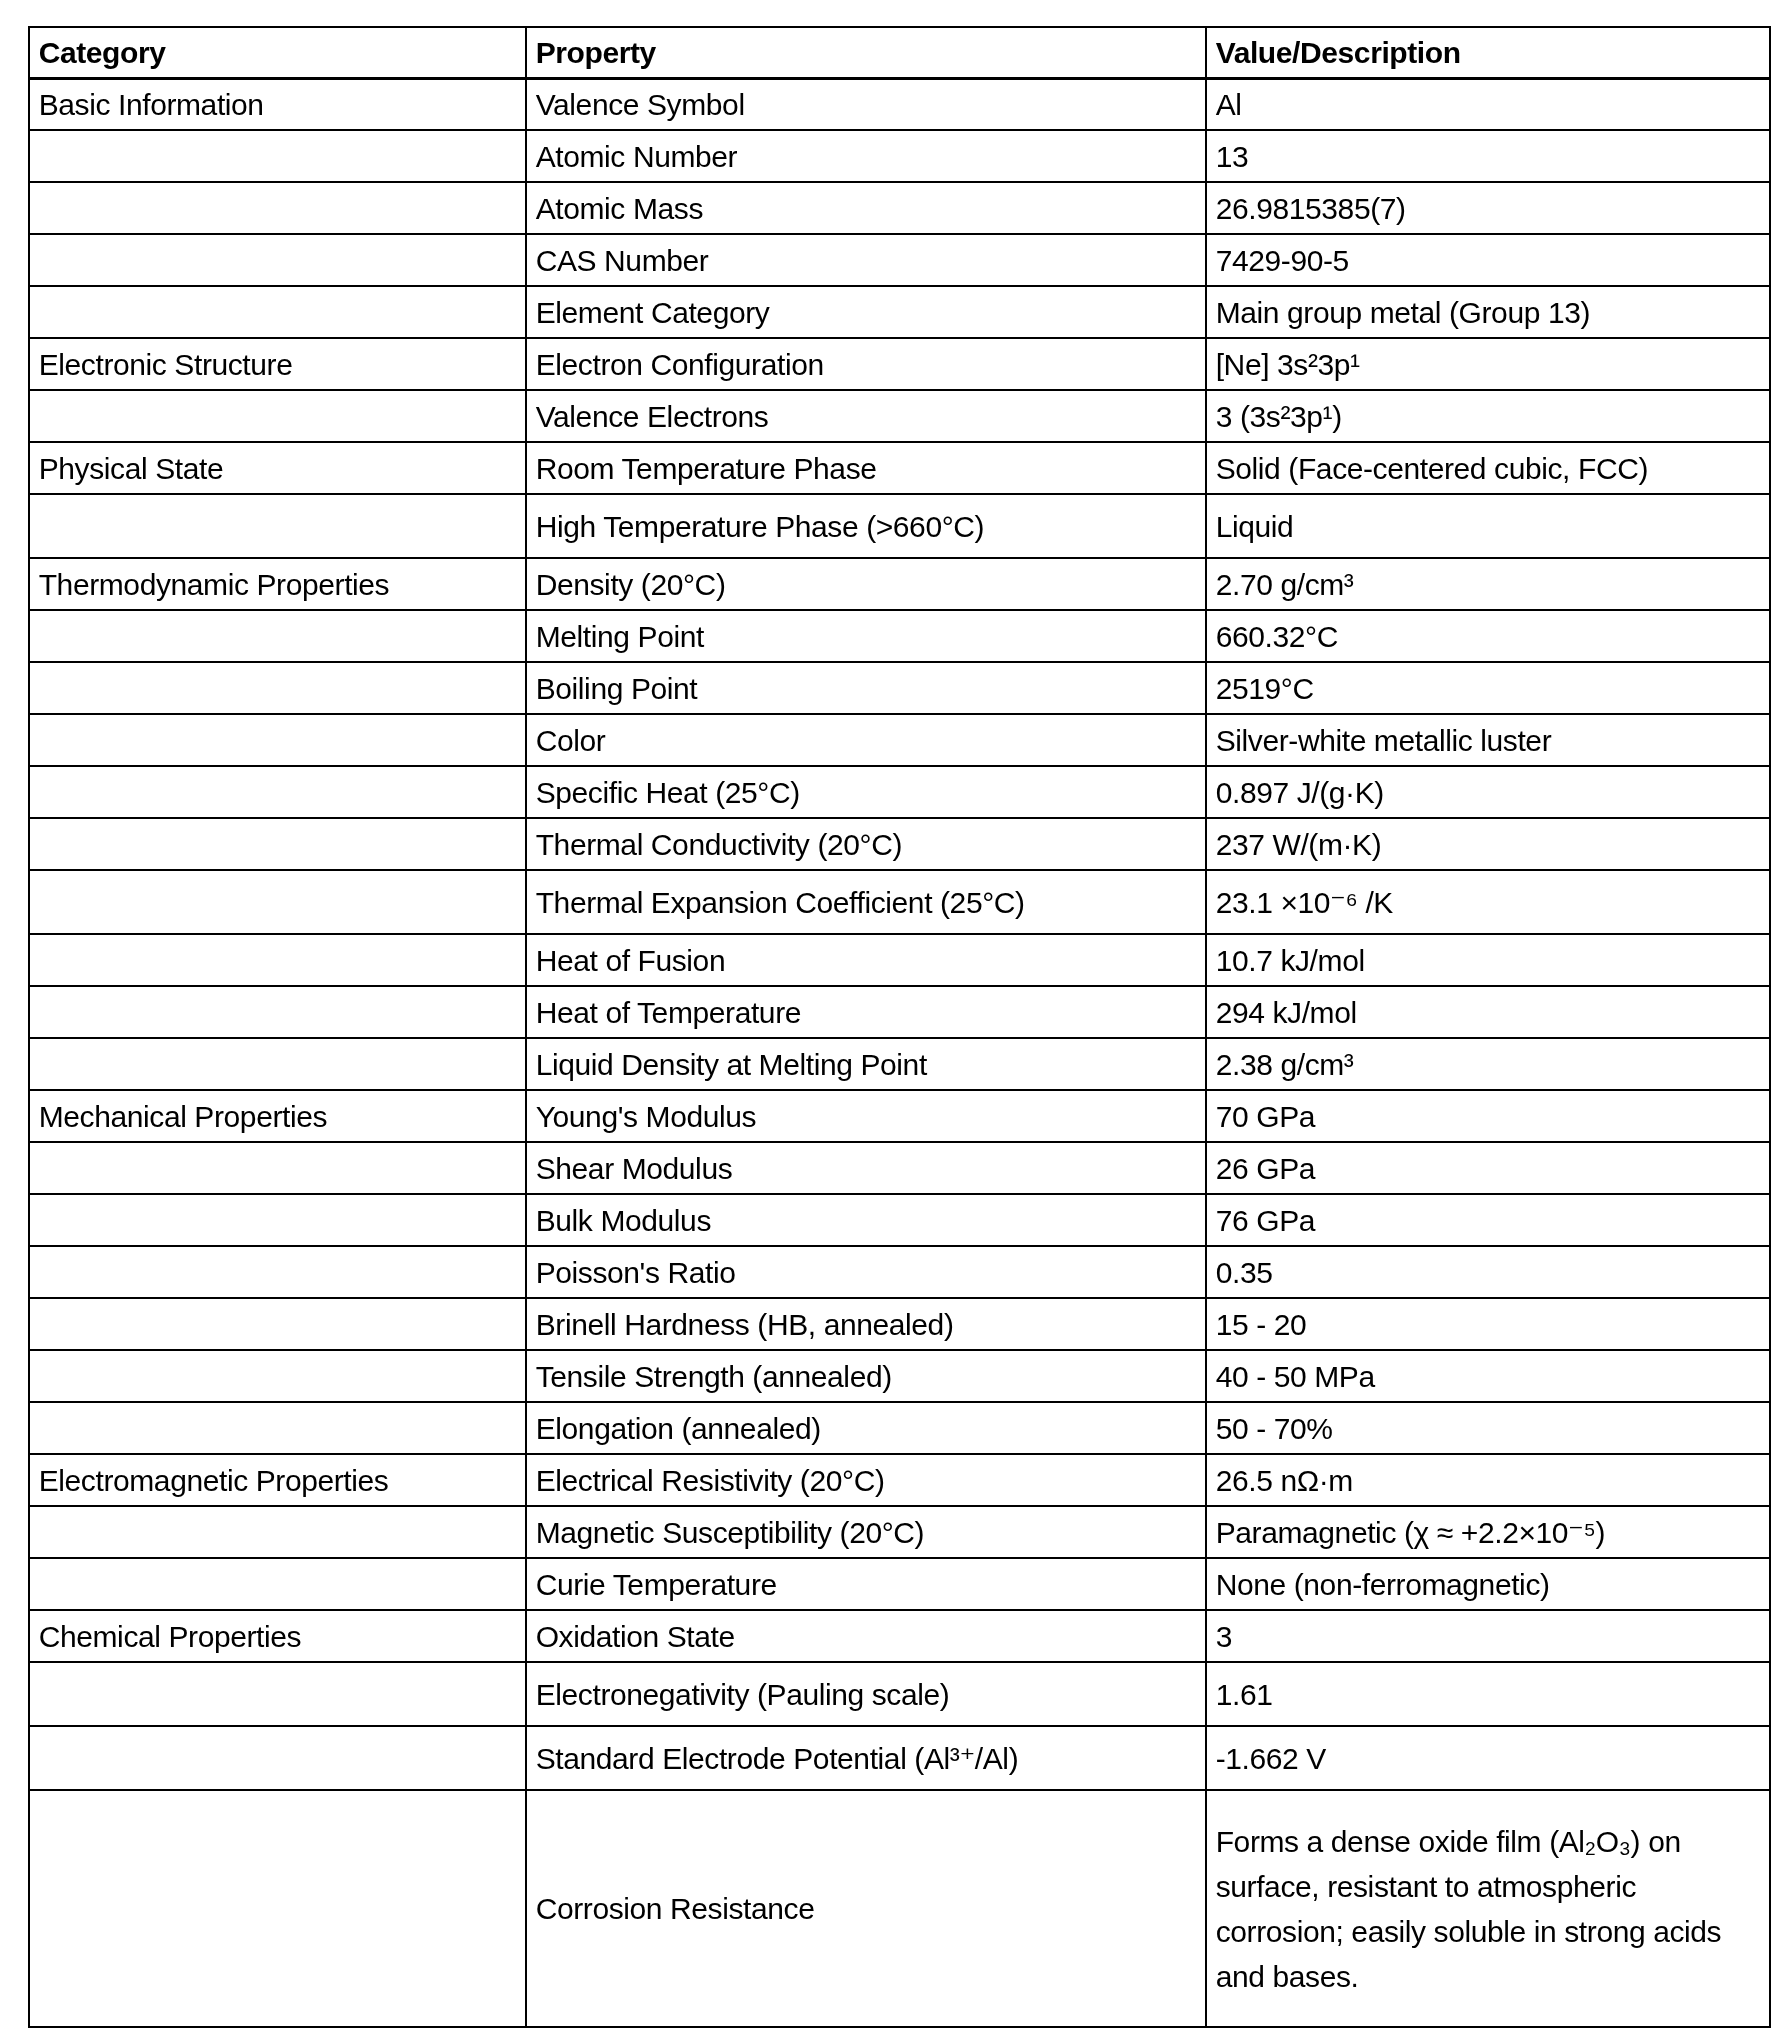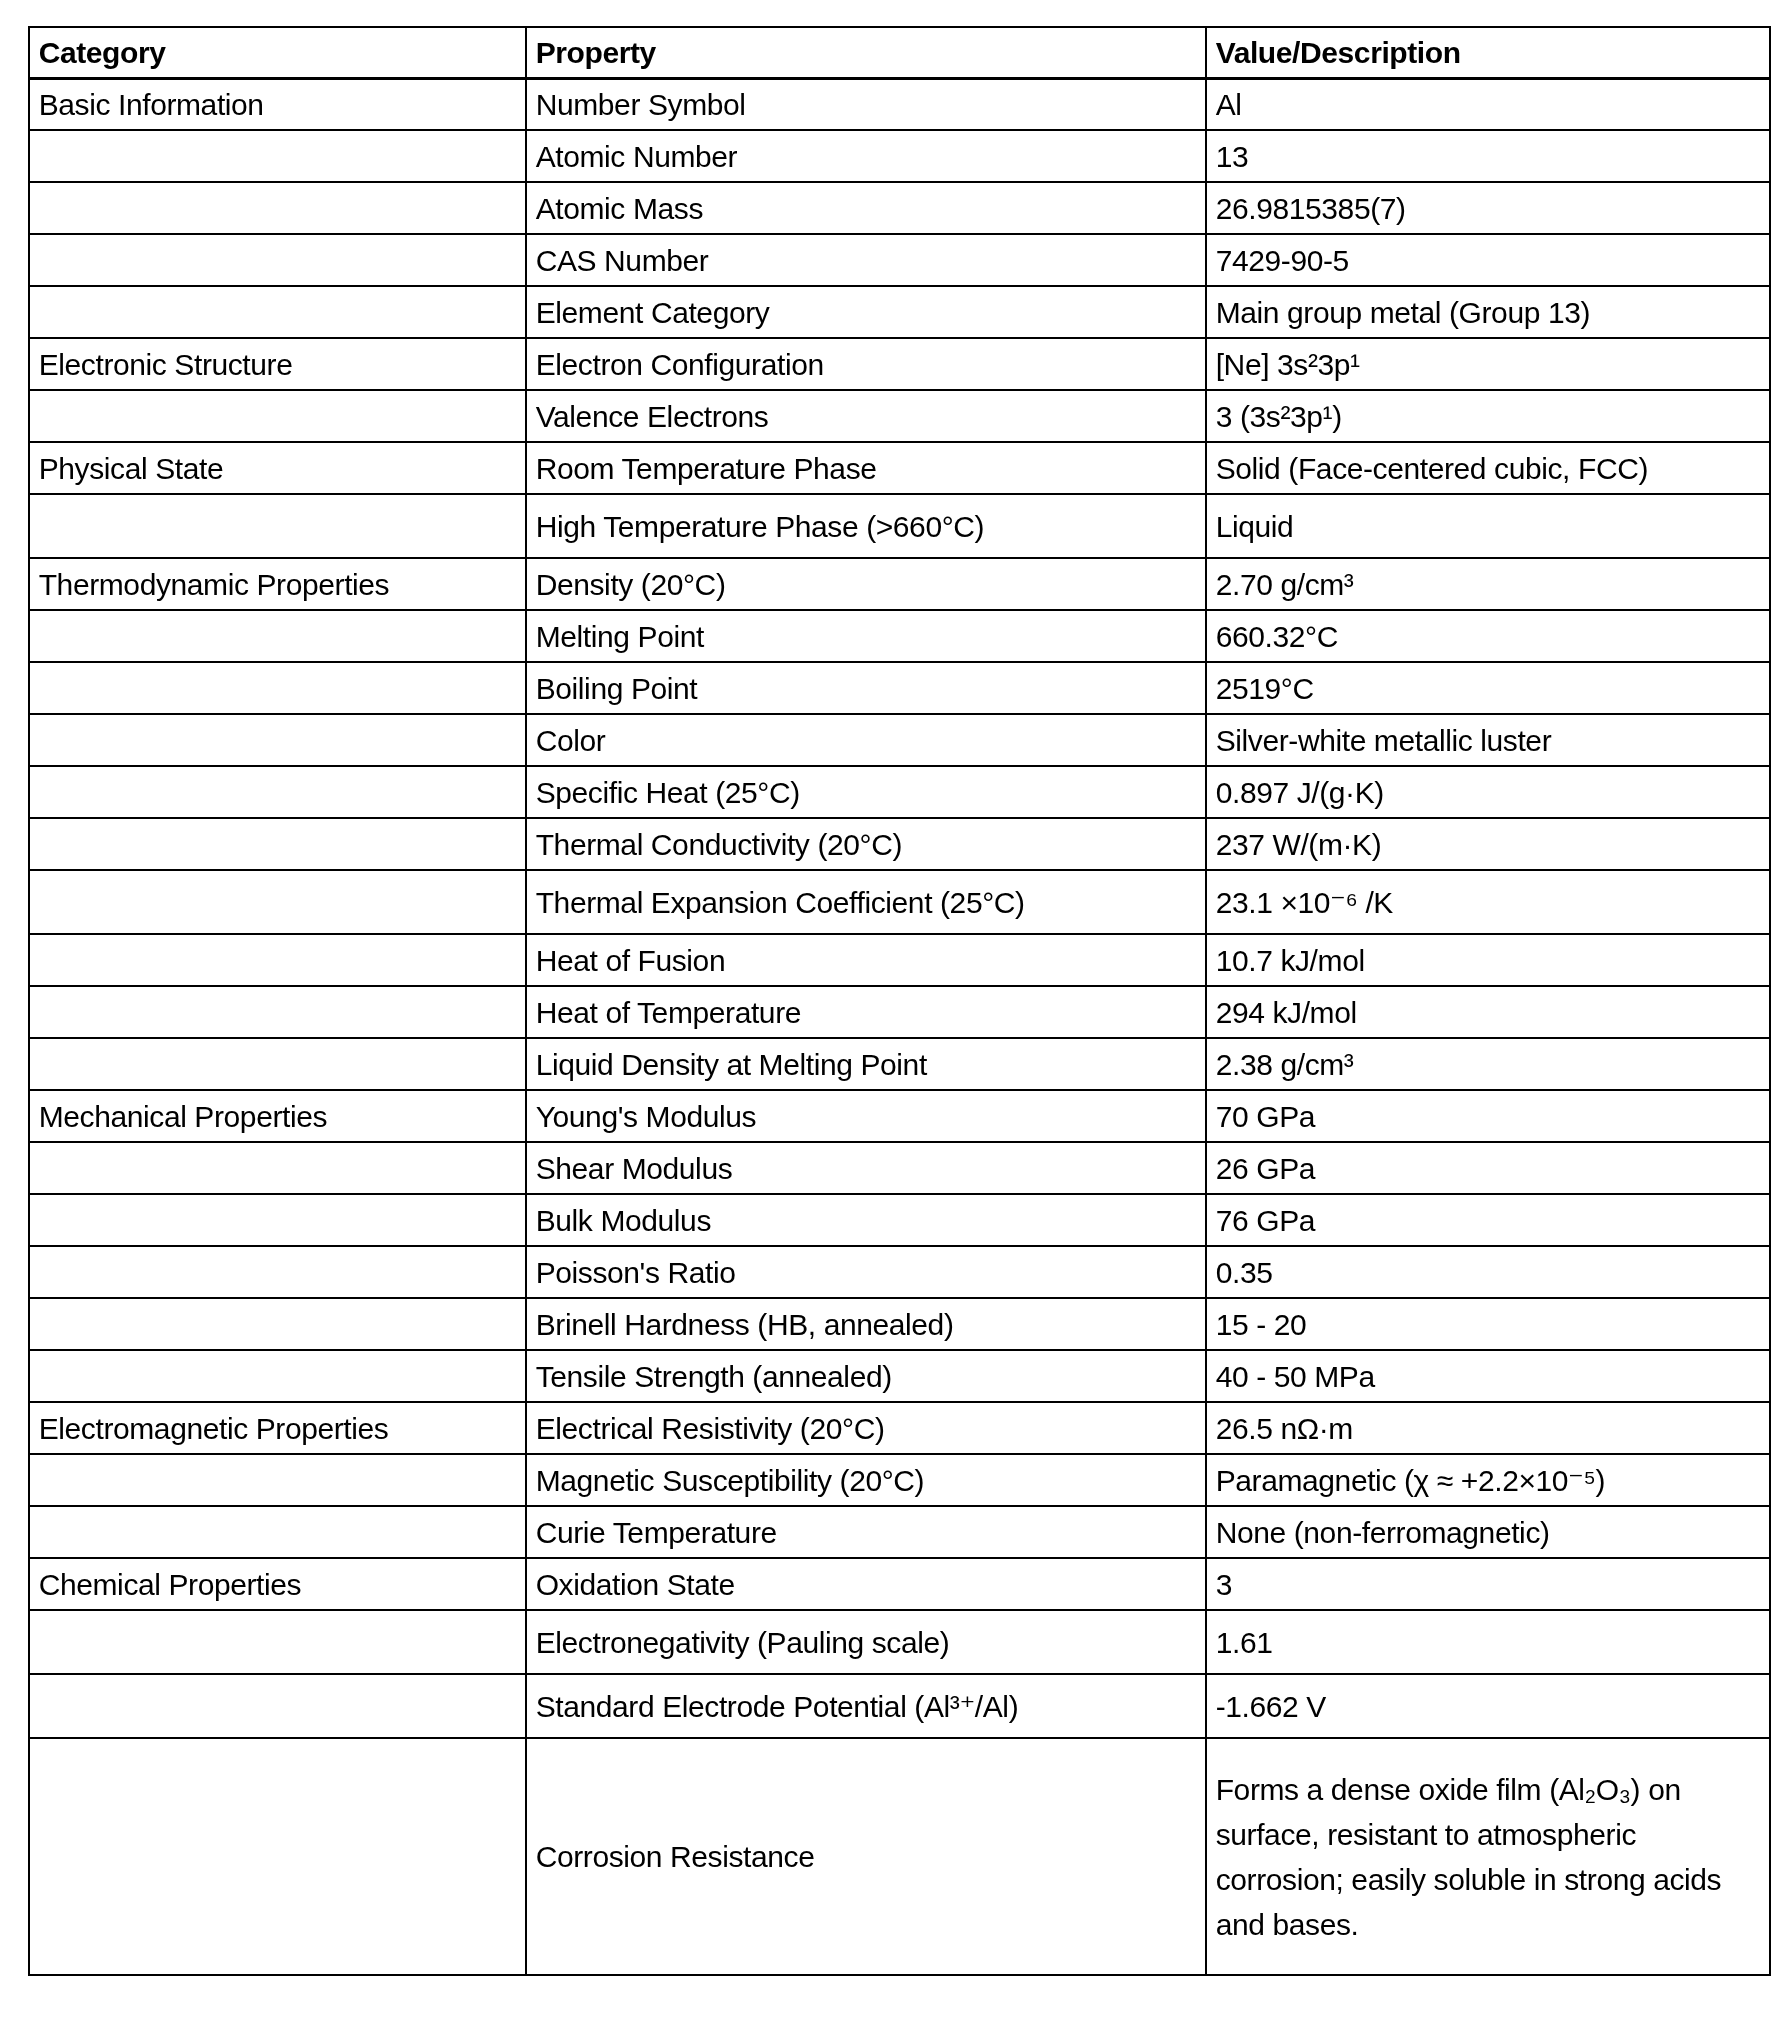--- a/index.html
+++ b/index.html
@@ -48,21 +48,21 @@
     <thead>
       <tr>
         <th>Category</th>
         <th>Property</th>
         <th>Value/Description</th>
       </tr>
     </thead>
     <tbody id="table-body">
         <tr class="row-normal">
           <td>Basic Information</td>
-          <td>Number Symbol</td>
+          <td>Valence Symbol</td>
           <td>Al</td>
         </tr>
         <tr class="row-normal">
           <td></td>
           <td>Atomic Number</td>
           <td>13</td>
         </tr>
         <tr class="row-normal">
           <td></td>
           <td>Atomic Mass</td>
@@ -170,20 +170,25 @@
         </tr>
         <tr class="row-normal">
           <td></td>
           <td>Brinell Hardness (HB, annealed)</td>
           <td>15 - 20</td>
         </tr>
         <tr class="row-normal">
           <td></td>
           <td>Tensile Strength (annealed)</td>
           <td>40 - 50 MPa</td>
+        </tr>
+        <tr class="row-normal">
+          <td></td>
+          <td>Elongation (annealed)</td>
+          <td>50 - 70%</td>
         </tr>
         <tr class="row-normal">
           <td>Electromagnetic Properties</td>
           <td>Electrical Resistivity (20°C)</td>
           <td>26.5 nΩ·m</td>
         </tr>
         <tr class="row-normal">
           <td></td>
           <td>Magnetic Susceptibility (20°C)</td>
           <td>Paramagnetic (χ ≈ +2.2×10⁻⁵)</td>

